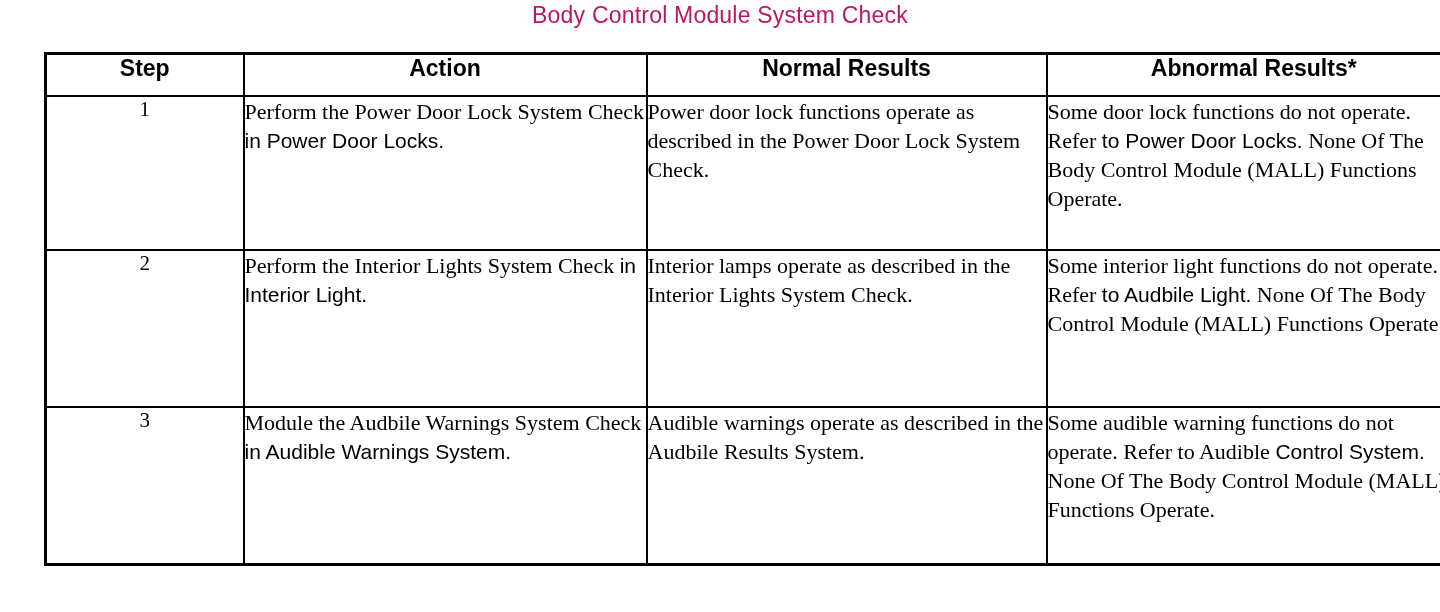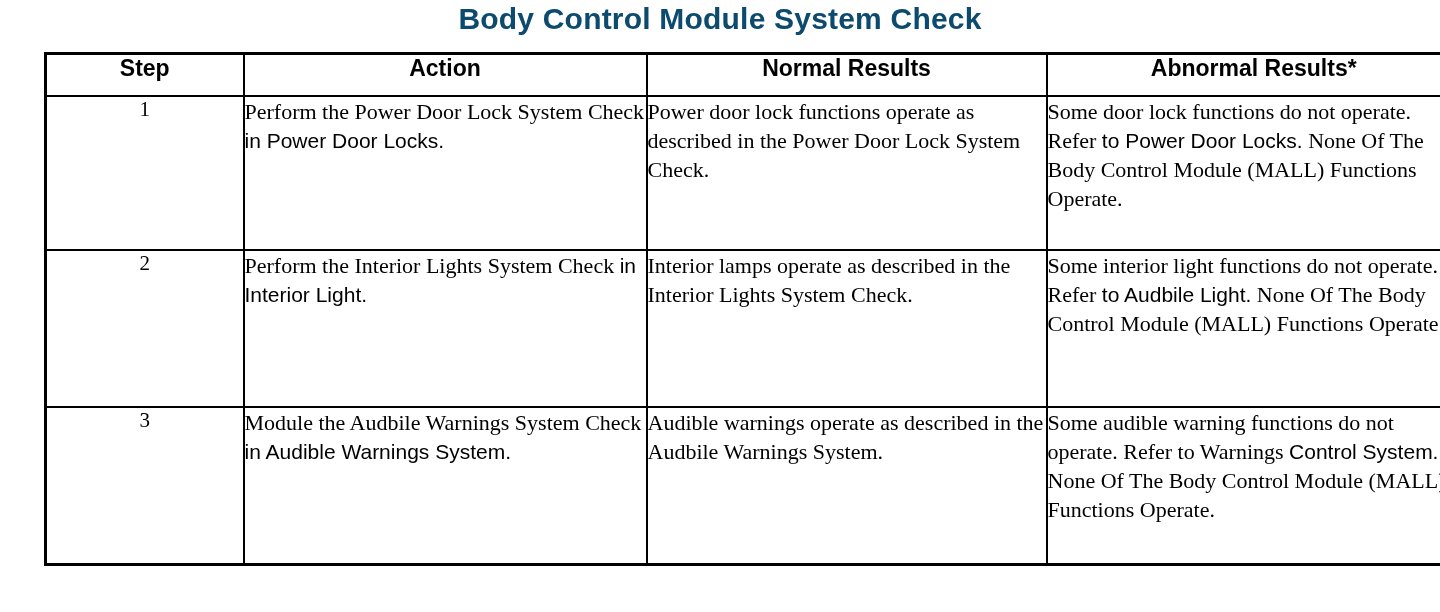--- a/index.html
+++ b/index.html
@@ -25,24 +25,24 @@
   }
 
   
   .doc-title {
     position: absolute;
     left: 0;
     top: 2px;
     width: 1440px;
     text-align: center;
     font-family: "Liberation Sans", sans-serif;
-    font-weight: bold;
-    font-size: 30px;
+    font-weight: normal;
+    font-size: 23px;
     letter-spacing: 0.2px;
-    color: #0c4a6e;
+    color: #be185d;
   }
 
   
   .table-wrap {
     position: absolute;
     left: 12px;
     top: 52px;
     width: 1416px;
     margin-left: 32px;
   }
@@ -172,23 +172,23 @@
             <span>None Of The Body Control Module (MALL) Functions Operate.</span>
           </td>
         </tr>
 
         <tr class="row-3">
           <td class="step-cell">3</td>
           <td class="text-cell">
             <span>Module the Audbile Warnings System Check</span>
             <span class="sans">in Audible Warnings System.</span>
           </td>
-          <td class="text-cell">Audible warnings operate as described in the Audbile Warnings System.</td>
+          <td class="text-cell">Audible warnings operate as described in the Audbile Results System.</td>
           <td class="text-cell">
-            <span>Some audible warning functions do not operate. Refer to Warnings</span>
+            <span>Some audible warning functions do not operate. Refer to Audible</span>
             <span class="sans">Control System.</span>
             <span>None Of The Body Control Module (MALL) Functions Operate.</span>
           </td>
         </tr>
 
 
       </tbody>
     </table>
   </div>
 

